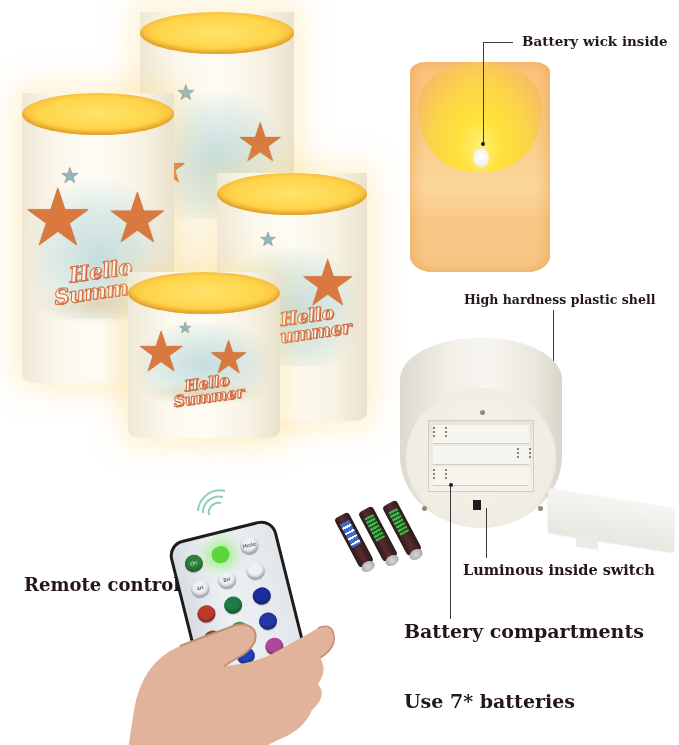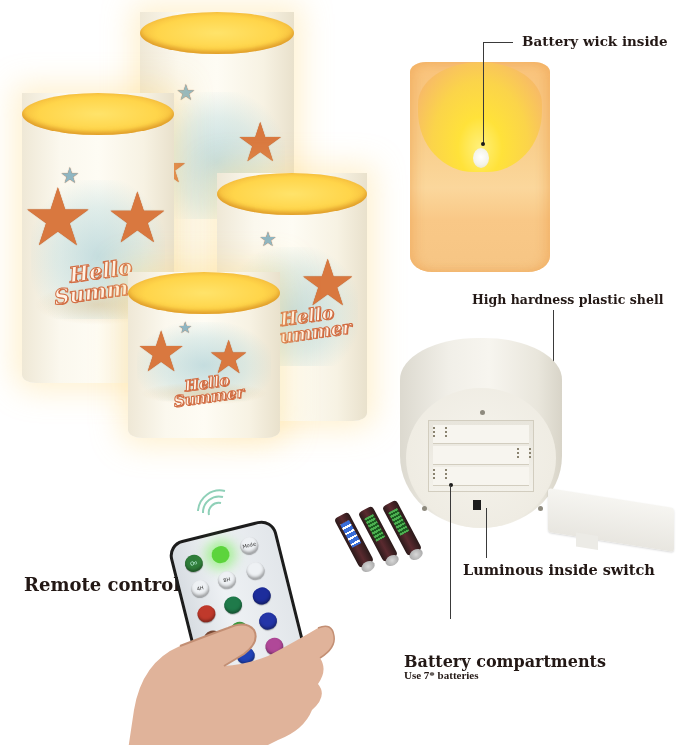--- a/index.html
+++ b/index.html
@@ -97,21 +97,21 @@
 
 <div class="amber">
   <div class="inner"></div>
   <div class="wick"></div>
 </div>
 <div class="line" style="left:483px; top:42px; width:30px; height:1px;"></div>
 <div class="line" style="left:483px; top:42px; width:1px; height:102px;"></div>
 <div class="dot" style="left:481px; top:142px;"></div>
 <div class="label-text" style="left:522px; top:33px; font-size:13.5px;">Battery wick inside</div>
 
-<div class="label-text" style="left:464px; top:292px; font-size:12.5px;margin-left:8px;">High hardness plastic shell</div>
+<div class="label-text" style="left:464px; top:292px; font-size:12.5px;">High hardness plastic shell</div>
 <div class="line" style="left:553px; top:310px; width:1px; height:76px;"></div>
 <div class="line" style="left:541px; top:385px; width:13px; height:1px;"></div>
 <div class="dot" style="left:539px; top:383px;"></div>
 
 <div class="shell">
   <div class="base"></div>
   <div class="screw" style="left:80px; top:72px;"></div>
   <div class="screw" style="left:22px; top:168px;"></div>
   <div class="screw" style="left:138px; top:168px;"></div>
   <div class="compartment">
@@ -140,22 +140,22 @@
 <div class="battery" style="left:394px; top:500px;">
     <div class="label"></div>
     <div class="cap"></div>
   </div>
 
 <div class="line" style="left:486px; top:508px; width:1px; height:50px;"></div>
 <div class="label-text" style="left:463px; top:561px; font-size:14.5px;">Luminous inside switch</div>
 
 <div class="dot" style="left:449px; top:483px;"></div>
 <div class="line" style="left:450px; top:485px; width:1px; height:134px;"></div>
-<div class="label-text" style="left:404px; top:620px; font-size:16px;margin-top:32px;">Battery compartments</div>
-<div class="label-text" style="left:404px; top:669px; font-size:11px;font-family:Liberation Serif, serif;">Use 7*  batteries</div>
+<div class="label-text" style="left:404px; top:620px; font-size:19px;">Battery compartments</div>
+<div class="label-text" style="left:404px; top:690px; font-size:19px;">Use 7*  batteries</div>
 
 <div class="label-text" style="left:24px; top:574px; font-size:18px;">Remote control</div>
 
 <svg class="waves" viewBox="0 0 40 32">
   <path d="M14 28 A10 10 0 0 1 26 16" stroke="#8fd0b8" stroke-width="2" fill="none"></path>
   <path d="M8 26 A16 16 0 0 1 28 10" stroke="#8fd0b8" stroke-width="2" fill="none"></path>
   <path d="M3 24 A22 22 0 0 1 30 4" stroke="#8fd0b8" stroke-width="2" fill="none"></path>
 </svg>
 
 <div class="remote">

